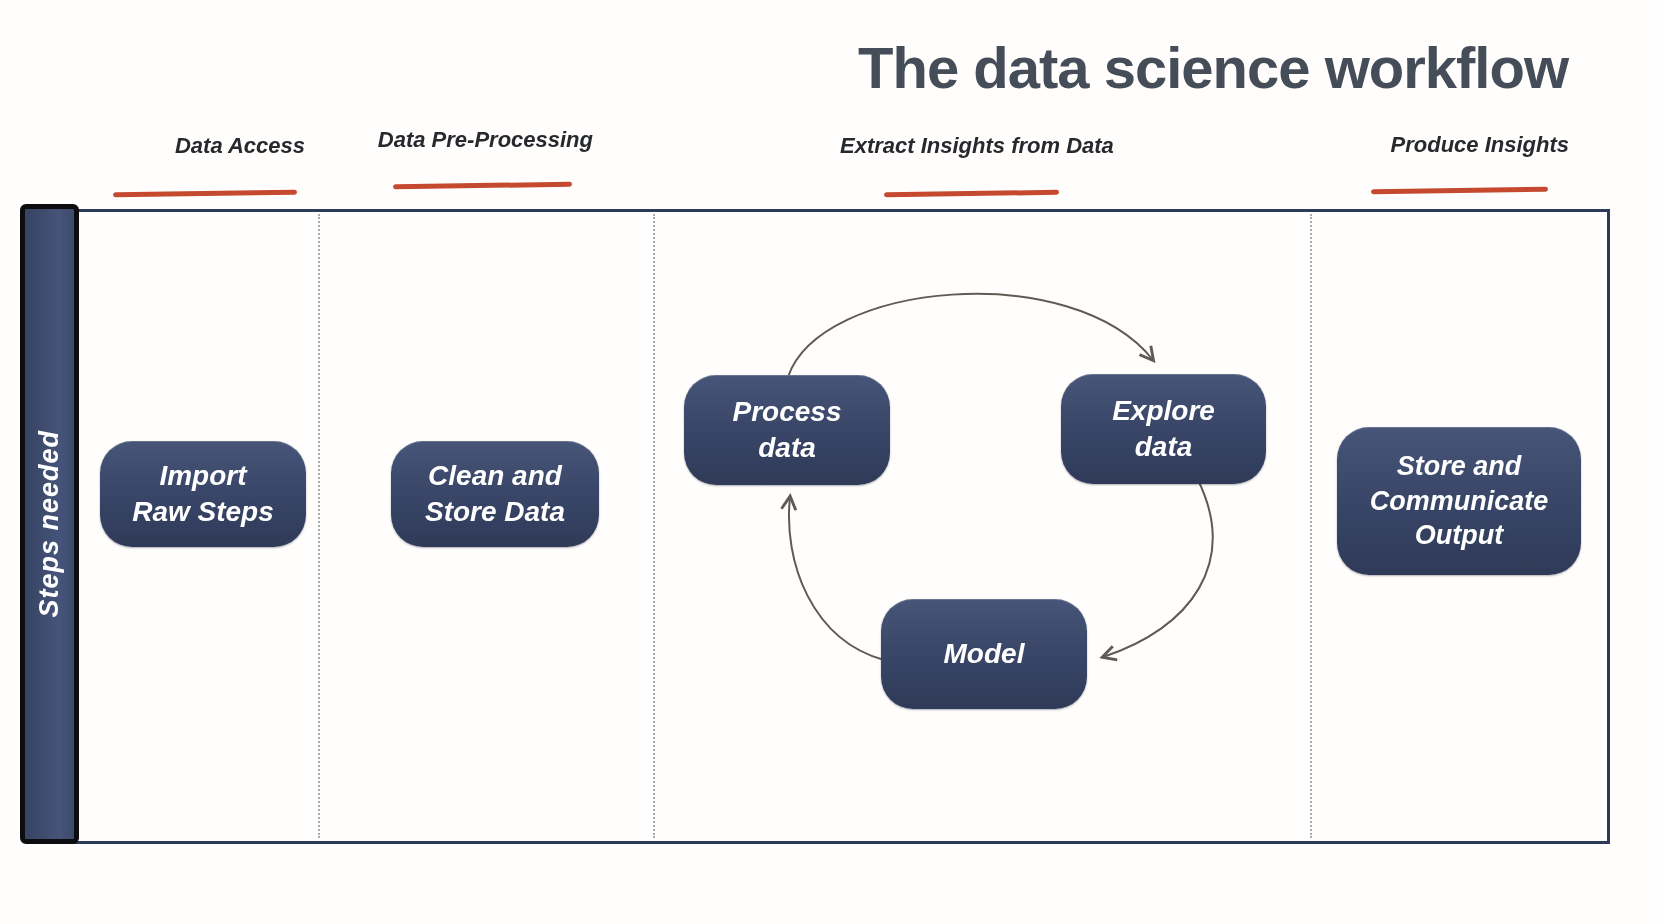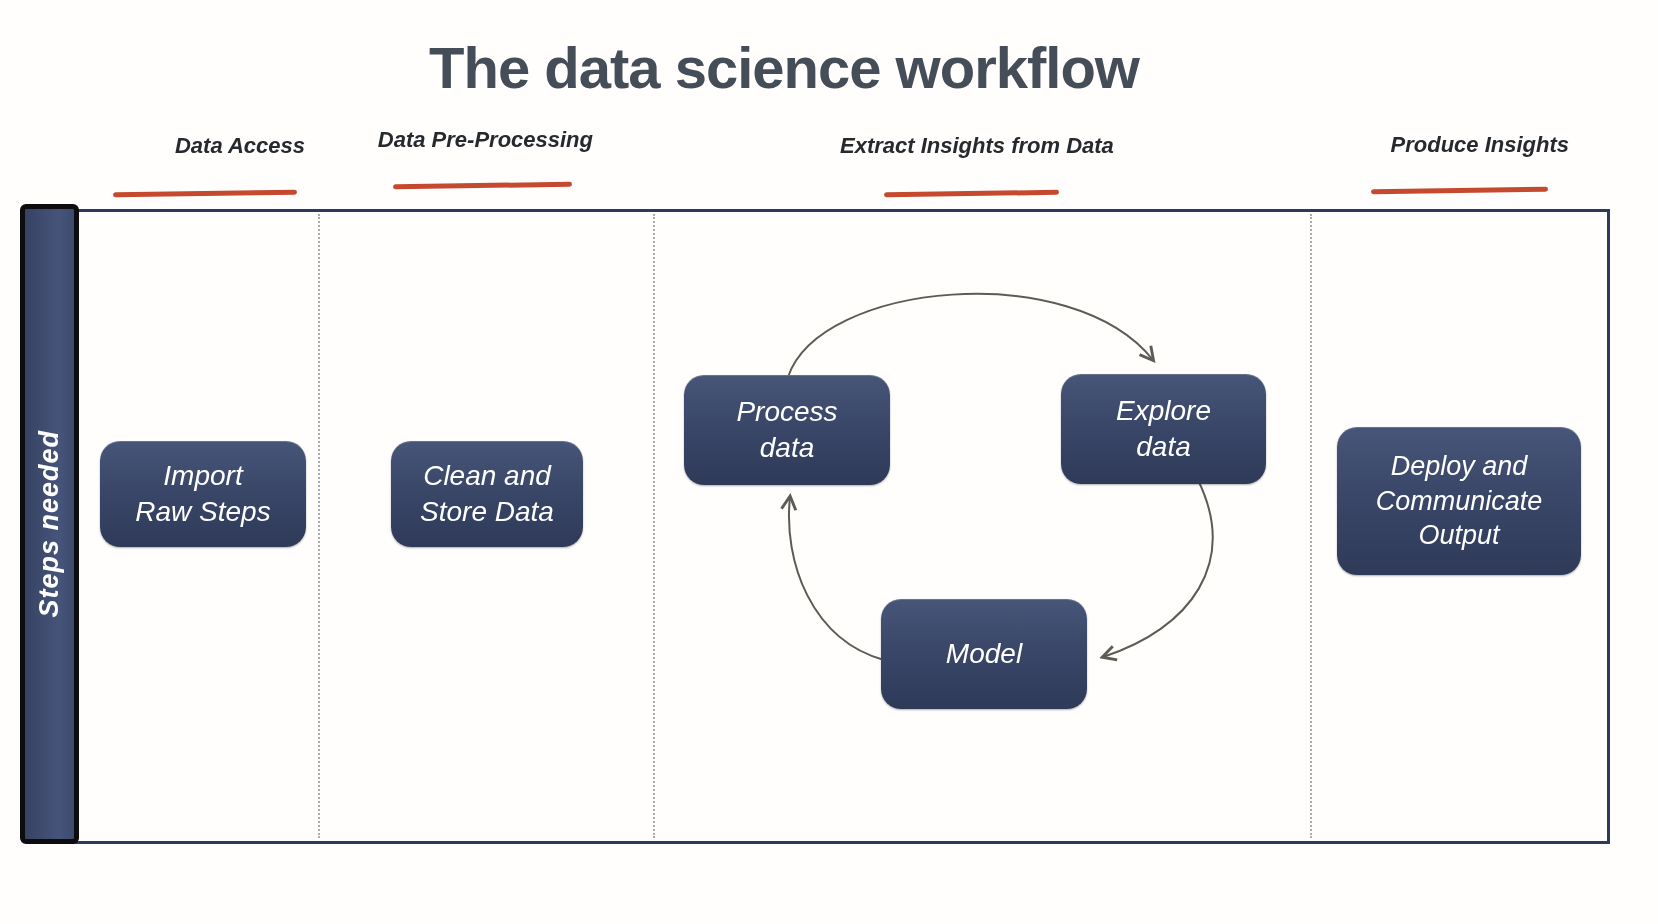--- a/index.html
+++ b/index.html
@@ -3,21 +3,21 @@
 <meta charset="utf-8">
 <style>
   html,body{margin:0;padding:0;background:#ffffff;}
   #canvas{
     position:relative;width:1658px;height:924px;overflow:hidden;
     background:#fffefc;
     font-family:"Liberation Sans", sans-serif;
   }
   
   .page-title{
-    position:absolute;left:0;top:34px;width:1568px;text-align:center;
+    position:absolute;left:0;top:34px;width:1568px;text-align:right;
     font-size:58px;font-weight:bold;color:#454d58;letter-spacing:-1px;
   }
   
   .phase-label{
     position:absolute;font-style:italic;font-weight:600;font-size:22px;
     color:#26292e;text-align:right;white-space:nowrap;
   }
   .phase-underline{
     position:absolute;height:5px;background:#c5492f;border-radius:3px;
     transform:rotate(-0.8deg);
@@ -38,25 +38,25 @@
     border:5px solid #0d0d10;border-radius:6px;
     display:flex;align-items:center;justify-content:center;z-index:3;
   }
   .steps-sidebar .v-label{
     writing-mode:vertical-rl;transform:rotate(180deg);
     color:#ffffff;font-style:italic;font-weight:bold;font-size:27px;
     letter-spacing:1px;white-space:nowrap;
   }
   
   .node{
-    position:absolute;z-index:2;border-radius:20px;
+    position:absolute;z-index:2;border-radius:32px;
     background:linear-gradient(180deg,#475578 0%,#3a4769 45%,#2f3a58 100%);
     box-shadow:inset 0 1px 0 rgba(255,255,255,0.18), 0 1px 2px rgba(20,25,45,0.35);
     display:flex;align-items:center;justify-content:center;text-align:center;
-    color:#ffffff;font-weight:normal;font-style:italic;font-size:28px;
+    color:#ffffff;font-weight:bold;font-style:italic;font-size:28px;
     line-height:1.28;white-space:pre-line;
   }
   
   .cycle-svg{position:absolute;left:0;top:0;z-index:1;}
 </style>
 </head>
 <body>
 
 <div id="canvas">
 
@@ -87,24 +87,24 @@
         <path d="M 1 1 L 8.5 5 L 1 9" fill="none" stroke="#5c5c55" stroke-width="1.6"></path>
       </marker>
     </defs>
     <path d="M 788 377 C 820 282, 1072 258, 1153 360" fill="none" stroke="#5c5c55" stroke-width="2" marker-end="url(#arrow)"></path>
     <path d="M 1198 480 C 1238 562, 1192 628, 1103 657" fill="none" stroke="#5c5c55" stroke-width="2" marker-end="url(#arrow)"></path>
     <path d="M 884 660 C 812 640, 783 562, 790 497" fill="none" stroke="#5c5c55" stroke-width="2" marker-end="url(#arrow)"></path>
   </svg>
 
   <div class="node" style="left:100px;top:441px;width:206px;height:106px;">Import
 Raw Steps</div>
-  <div class="node" style="left:391px;top:441px;width:192px;height:106px;">Clean and
+  <div class="node" style="left:391px;top:441px;width:208px;height:106px;">Clean and
 Store Data</div>
   <div class="node" style="left:684px;top:375px;width:206px;height:110px;">Process
 data</div>
   <div class="node" style="left:1061px;top:374px;width:205px;height:110px;">Explore
 data</div>
   <div class="node" style="left:881px;top:599px;width:206px;height:110px;">Model</div>
-  <div class="node" style="left:1337px;top:427px;width:244px;height:148px;font-size:27px;">Deploy and
+  <div class="node" style="left:1337px;top:427px;width:244px;height:148px;font-size:27px;">Store and
 Communicate
 Output</div>
 
 </div>
 
 </body></html>

